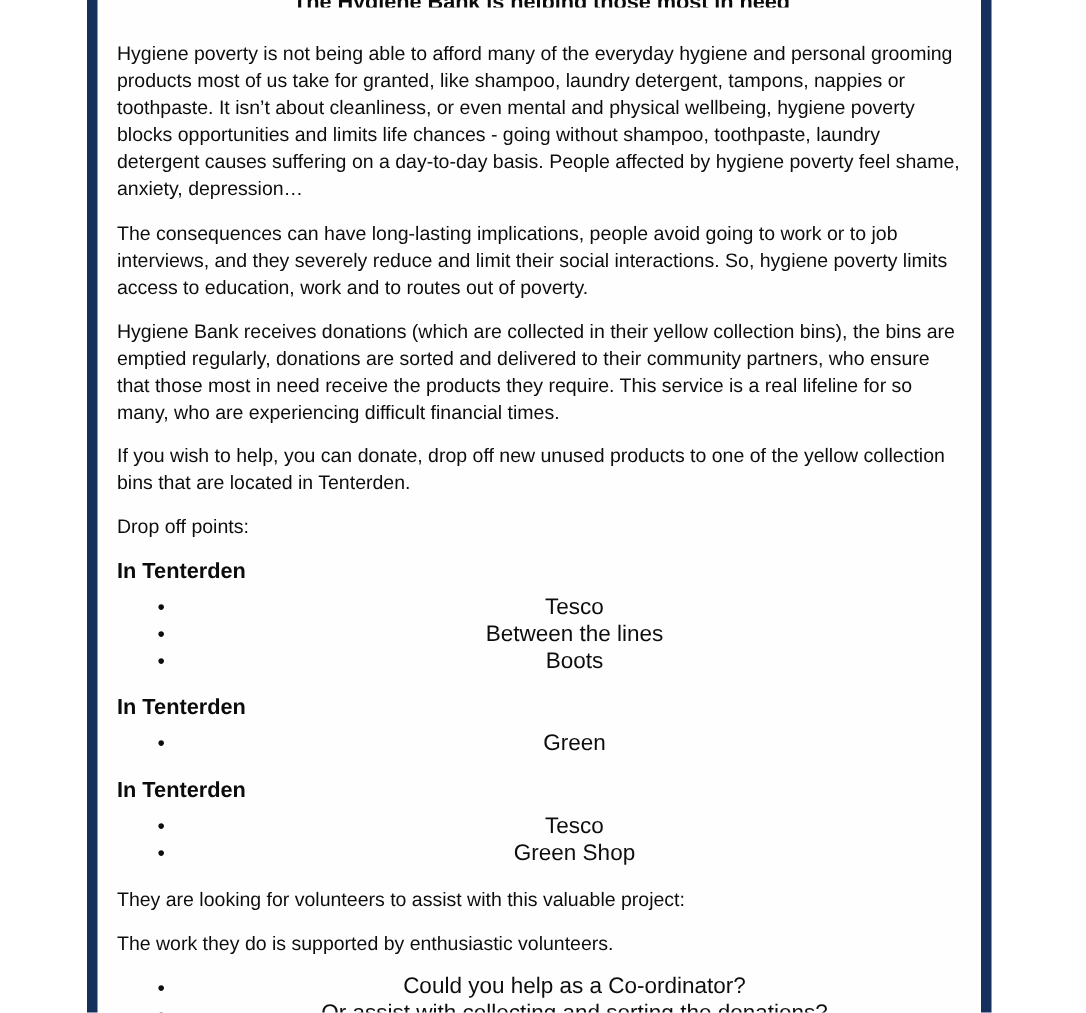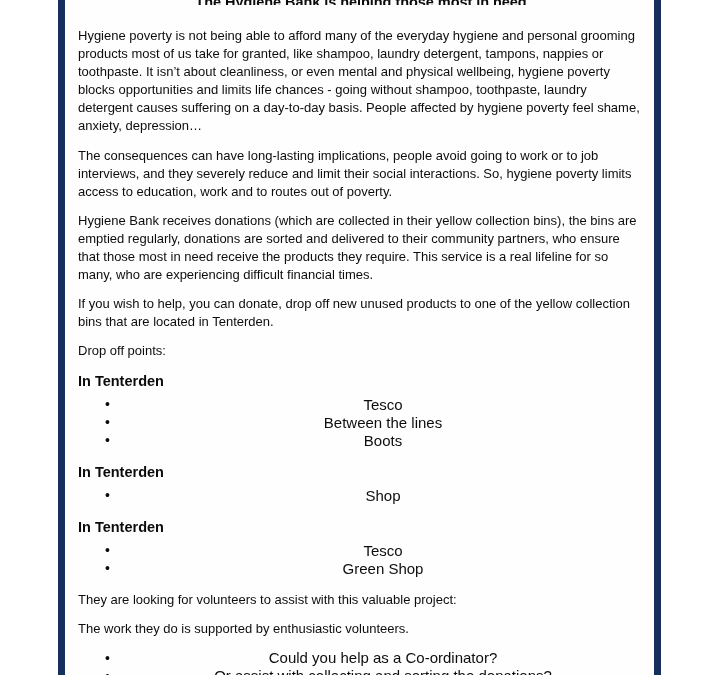--- a/index.html
+++ b/index.html
@@ -118,21 +118,21 @@
 
       <h3 class="sub">In Tenterden</h3>
       <ul class="bullets">
         <li>Tesco</li>
         <li>Between the lines</li>
         <li>Boots</li>
       </ul>
 
       <h3 class="sub">In Tenterden</h3>
       <ul class="bullets">
-        <li>Shop</li>
+        <li>Green</li>
       </ul>
 
       <h3 class="sub">In Tenterden</h3>
       <ul class="bullets">
         <li>Tesco</li>
         <li>Green Shop</li>
       </ul>
 
       <p class="para">They are looking for volunteers to assist with this valuable project:</p>
 

